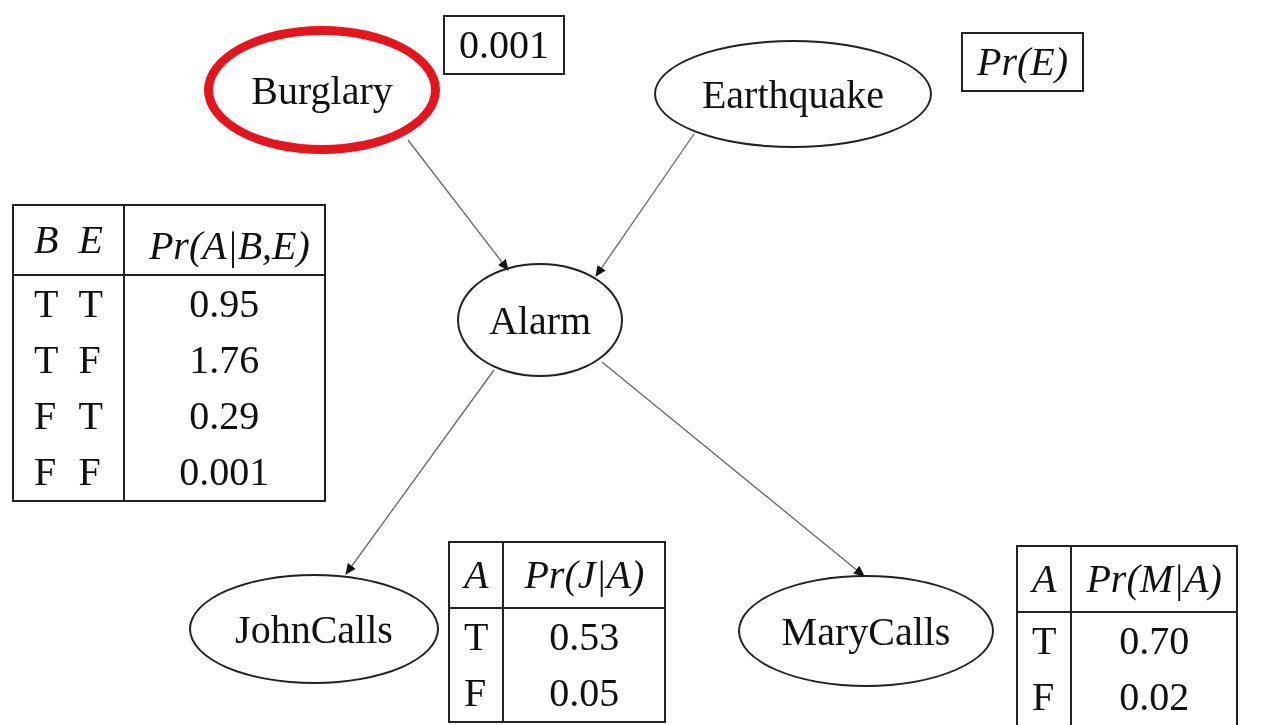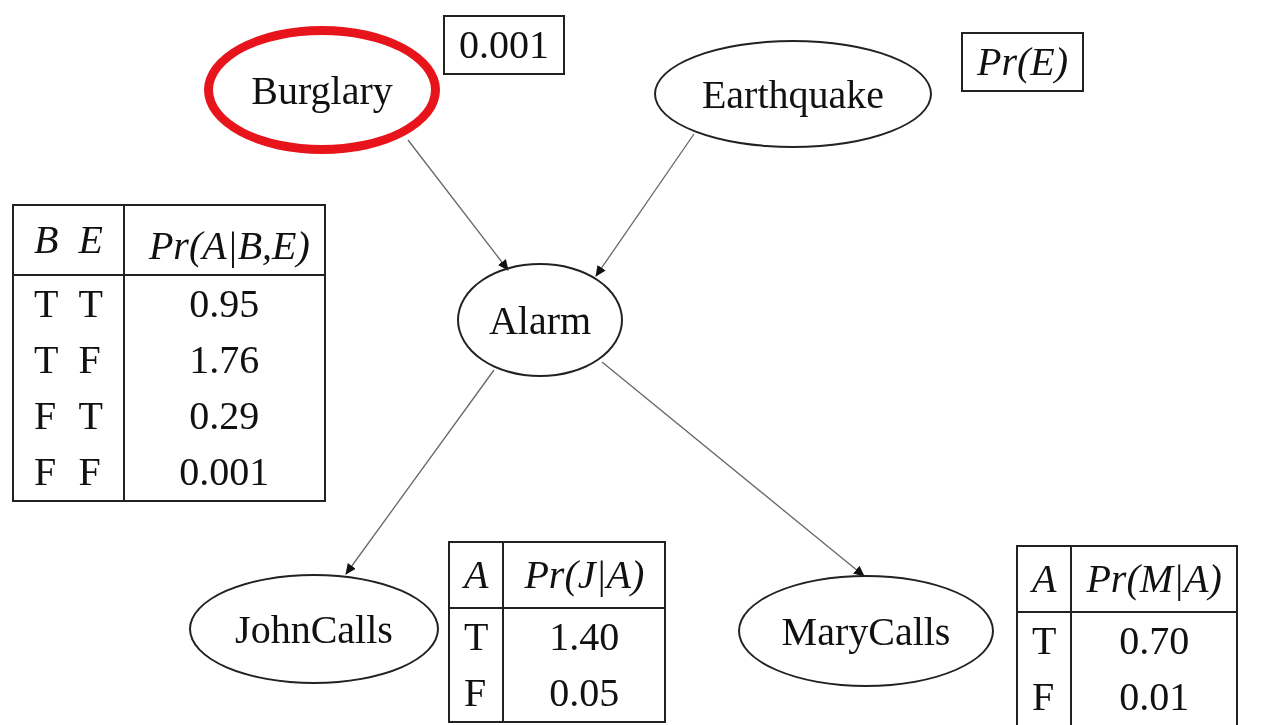--- a/index.html
+++ b/index.html
@@ -96,37 +96,37 @@
   </table>
 
 <table class="cpt" style="left:448px; top:541px;">
   <tbody>
       <tr>
     <th style="padding:0 14px;">A</th>
     <th class="sep" style="padding:4px 20px;">Pr(J|A)</th>
   </tr>
   <tr>
     <td style="padding:0 14px;">T</td>
-    <td class="sep val">1.40</td>
+    <td class="sep val">0.53</td>
   </tr>
   <tr>
     <td style="padding:0 14px;">F</td>
     <td class="sep val">0.05</td>
   </tr>
 </tbody>
   </table>
 
 <table class="cpt" style="left:1016px; top:545px;">
   <tbody>
       <tr>
     <th style="padding:0 14px;">A</th>
     <th class="sep" style="padding:4px 14px;">Pr(M|A)</th>
   </tr>
   <tr>
     <td style="padding:0 14px;">T</td>
     <td class="sep val">0.70</td>
   </tr>
   <tr>
     <td style="padding:0 14px;">F</td>
-    <td class="sep val">0.01</td>
+    <td class="sep val">0.02</td>
   </tr>
 </tbody>
   </table>
 
 </body></html>

